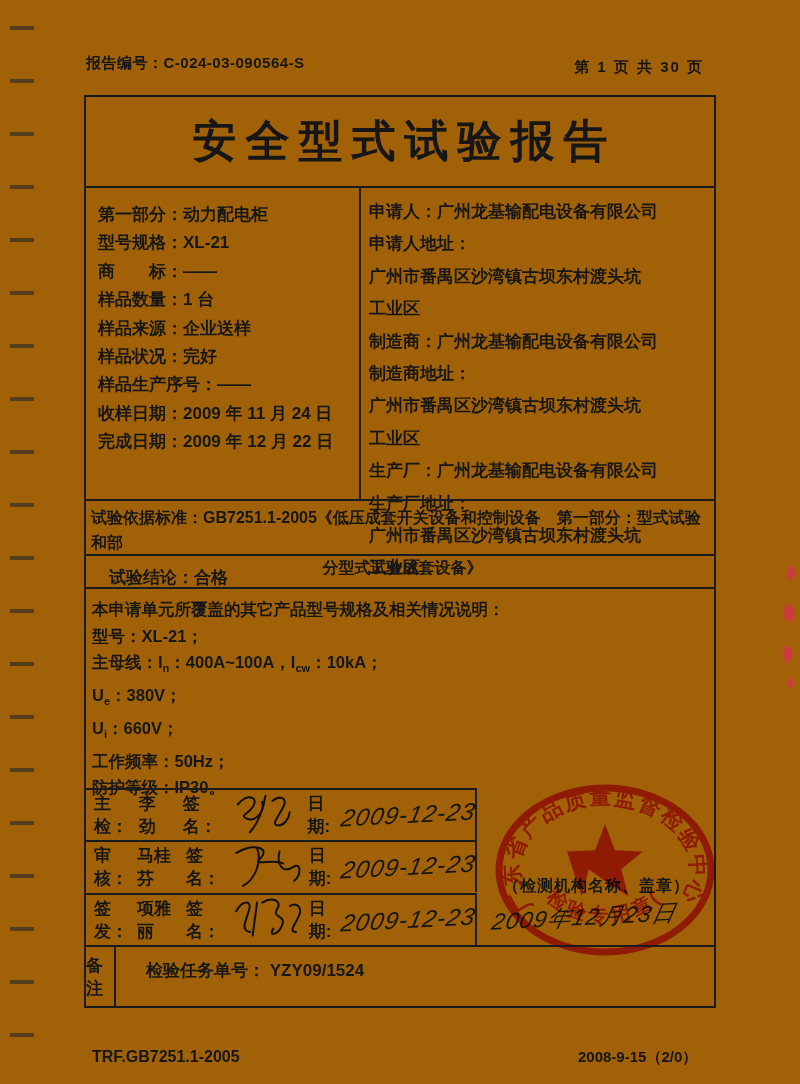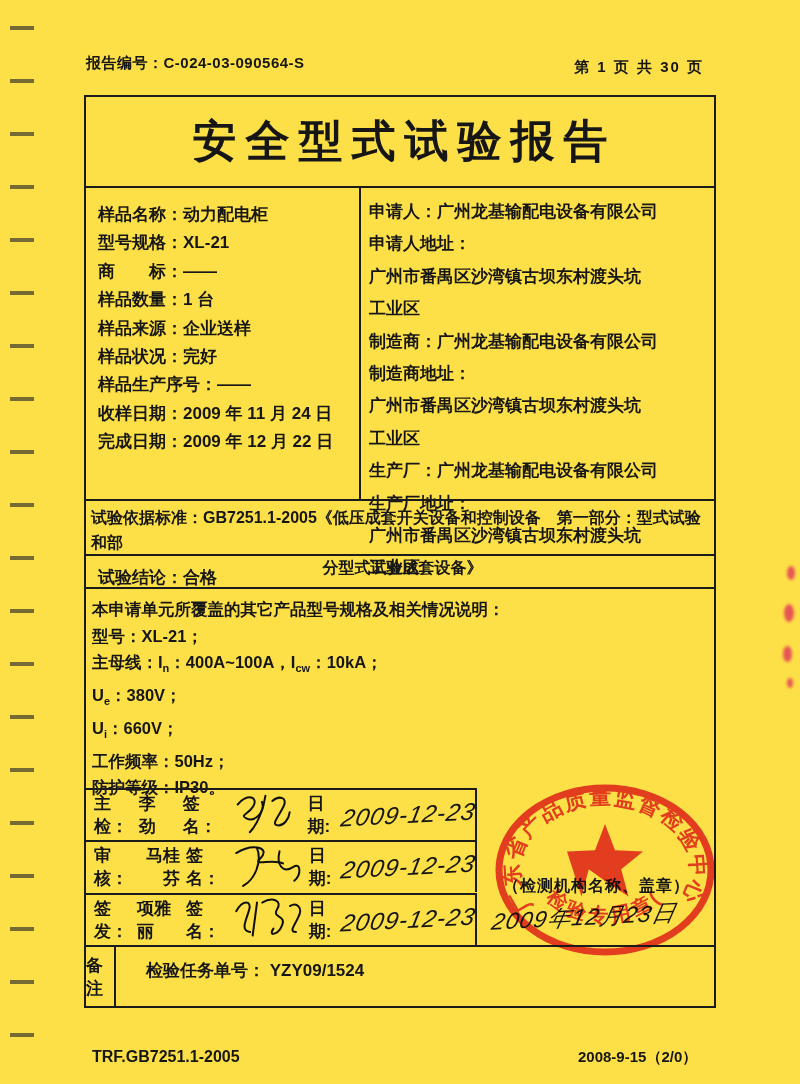--- a/index.html
+++ b/index.html
@@ -1,19 +1,19 @@
 <!DOCTYPE html>
 <html><head>
 <meta charset="utf-8">
 <style>
   * { margin:0; padding:0; box-sizing:border-box; }
   html,body { background:#e8e8e6; }
   .page {
     position:relative; width:800px; height:1084px; margin:0 auto;
-    background:#fde047; overflow:hidden;
+    background:#a16207; overflow:hidden;
     font-family:"Liberation Sans","DejaVu Sans",sans-serif;
     color:#161616; font-weight:600;
   }
   
   .binding { position:absolute; left:10px; top:26px; width:24px; height:1046px;
     background:repeating-linear-gradient(to bottom, rgba(40,40,40,.85) 0 4px, transparent 4px 53px);
     opacity:.75; }
   .hdr-left { position:absolute; left:86px; top:54px; font-size:15px; letter-spacing:.5px; }
   .hdr-right { position:absolute; right:96px; top:58px; font-size:15px; letter-spacing:2px; }
   .tbl { position:absolute; left:84px; top:95px; width:632px; height:913px;
@@ -23,21 +23,21 @@
   .doc-title { font-size:44px; font-weight:700; letter-spacing:9px; padding-left:9px; }
   .info-row { top:89px; height:313px; }
   .cell-left { position:absolute; left:0; top:0; width:275px; height:100%;
     border-right:2px solid #1b1b1b; padding:13px 4px 0 12px; }
   .cell-right { position:absolute; left:277px; top:0; right:0; height:100%; padding:8px 12px 0 6px; }
   .kv { font-size:17px; line-height:28.4px; white-space:nowrap; }
   .kv-r { font-size:17px; line-height:32.4px; }
   .kv-r .val { display:inline-block; vertical-align:top; white-space:pre-line; }
   .std-row { top:402px; height:55px; font-size:16px; padding:4px 0 0 5px; line-height:25px; }
   .std-line2 { text-align:center; }
-  .concl-row { top:457px; height:44px; font-size:17px; display:flex; align-items:center; padding-left:12px; }
+  .concl-row { top:457px; height:44px; font-size:17px; display:flex; align-items:center; padding-left:23px; }
   .cover-row { top:490px; height:190px; padding:7px 0 0 6px; font-size:16.5px; }
   .cover-line { line-height:26.6px; }
   sub { font-size:11px; }
   .sig-row { height:52px; display:flex; align-items:center; font-size:17px; }
   .sig-row-1 { top:691px;justify-content:flex-end; } .sig-row-2 { top:743px; } .sig-row-3 { top:796px; }
   .sig-row { width:391px; border-right:2px solid #1b1b1b; padding-left:8px; }
   .sig-svg { width:78px; height:50px; margin:-8px 0 0 2px; flex:0 0 auto; }
   .hand { display:inline-block; font-style:italic; transform:skewX(-14deg) rotate(-3deg);
     font-size:24px; font-weight:500; letter-spacing:1px; white-space:nowrap; }
   .stamp-cell { position:absolute; left:393px; top:691px; right:0; height:157px; }
@@ -66,21 +66,21 @@
   <div class="hdr-right">第 1 页 共 30 页</div>
 
   <div class="tbl">
 
     <div class="row title-row">
       <div class="doc-title">安全型式试验报告</div>
     </div>
 
     <div class="row info-row">
       <div class="cell-left">
-        <div class="kv"><span>样品名称：</span><span>动力配电柜</span></div>
+        <div class="kv"><span>第一部分：</span><span>动力配电柜</span></div>
         <div class="kv"><span>型号规格：</span><span>XL-21</span></div>
         <div class="kv"><span>商　　标：</span><span>——</span></div>
         <div class="kv"><span>样品数量：</span><span>1 台</span></div>
         <div class="kv"><span>样品来源：</span><span>企业送样</span></div>
         <div class="kv"><span>样品状况：</span><span>完好</span></div>
         <div class="kv"><span>样品生产序号：</span><span>——</span></div>
         <div class="kv"><span>收样日期：</span><span>2009 年 11 月 24 日</span></div>
         <div class="kv"><span>完成日期：</span><span>2009 年 12 月 22 日</span></div>
       </div>
       <div class="cell-right">
@@ -124,21 +124,21 @@
         <path class="sig-ink" d="M10 20 C 22 6, 34 12, 28 22 C 22 32, 12 32, 20 36 C 30 41, 42 28, 38 17"></path>
         <path class="sig-ink" d="M42 10 C 40 26, 32 44, 24 52"></path>
         <path class="sig-ink" d="M50 16 C 58 9, 68 12, 63 22 C 58 33, 48 43, 56 44 C 63 45, 69 37, 70 29"></path>
       </svg>
       <span>日期:</span>
       <span class="hand">2009-12-23</span>
     </div>
 
     <div class="row sig-row sig-row-2">
       <span>审核：</span>
-      <span style="margin-right:6px;text-align:right;">马桂芬</span>
+      <span style="margin-right:6px;">马桂芬</span>
       <span>签名：</span>
       <svg class="sig-svg" viewBox="0 0 90 55">
         <path class="sig-ink" d="M6 16 C 26 4, 46 10, 34 22 C 24 32, 48 22, 60 28"></path>
         <path class="sig-ink" d="M30 10 C 36 26, 28 46, 14 54"></path>
         <path class="sig-ink" d="M56 14 C 52 30, 60 40, 72 32 C 80 26, 82 40, 73 48"></path>
       </svg>
       <span>日期:</span>
       <span class="hand">2009-12-23</span>
     </div>
 

